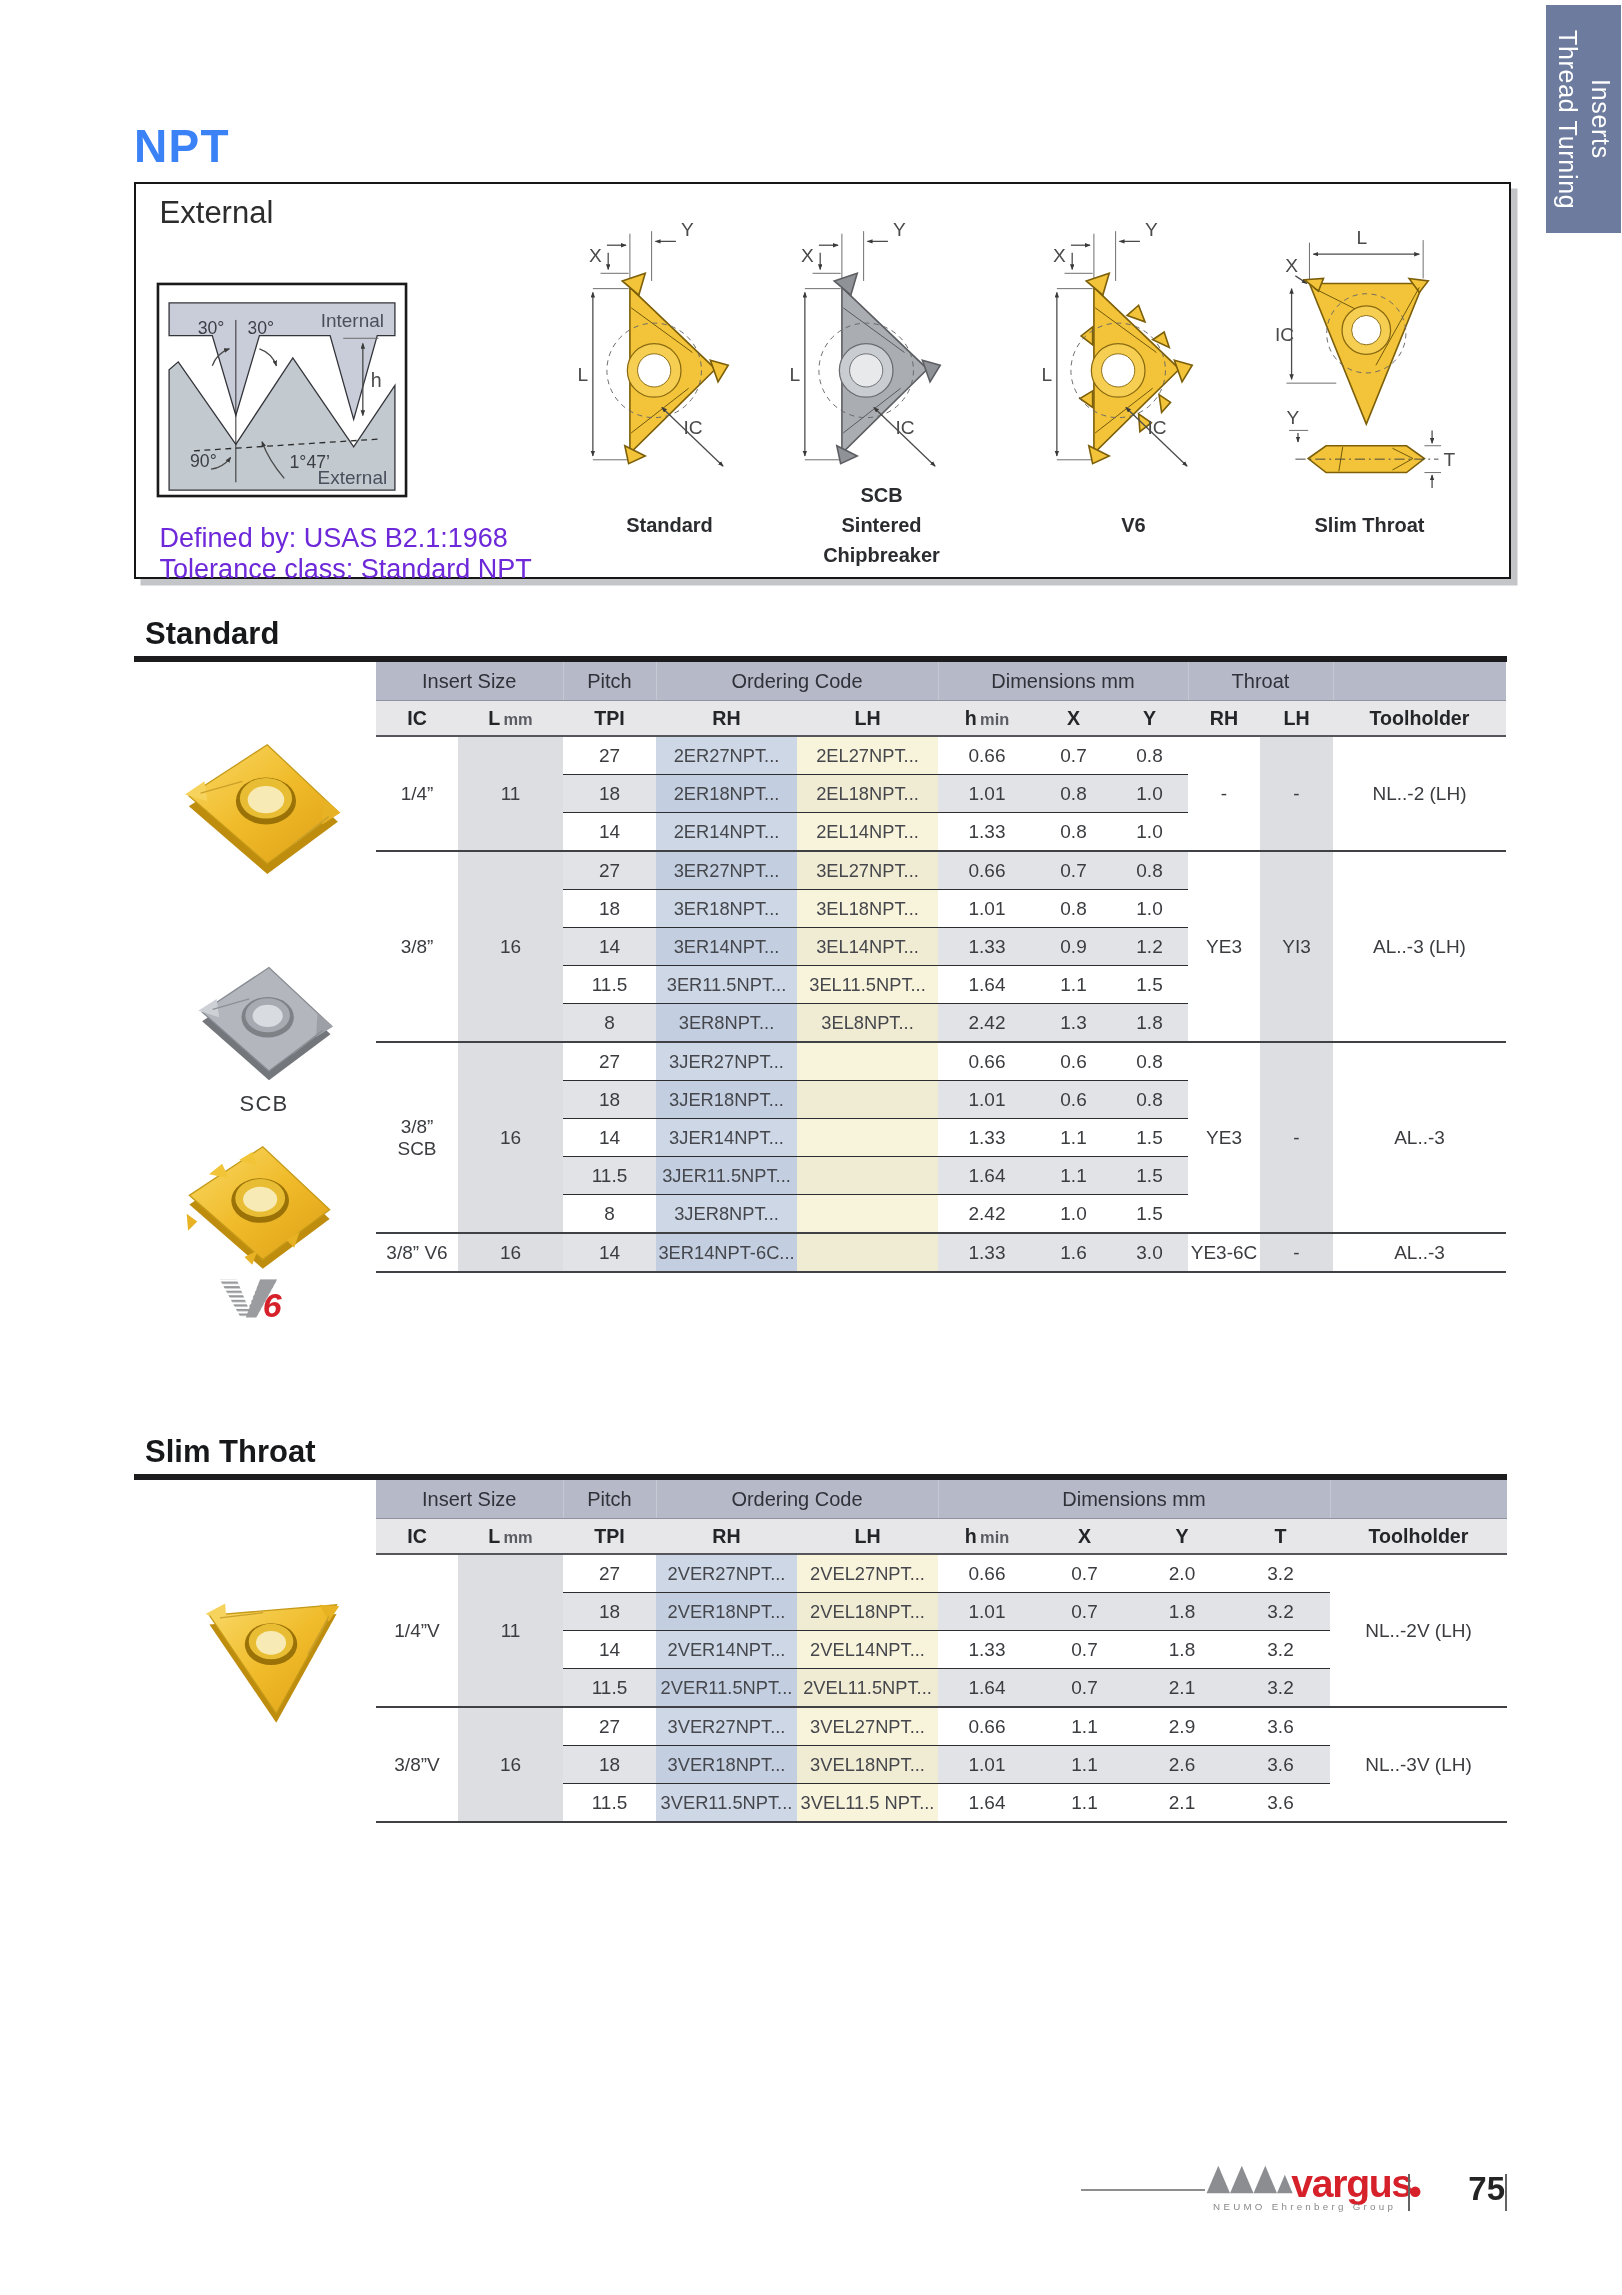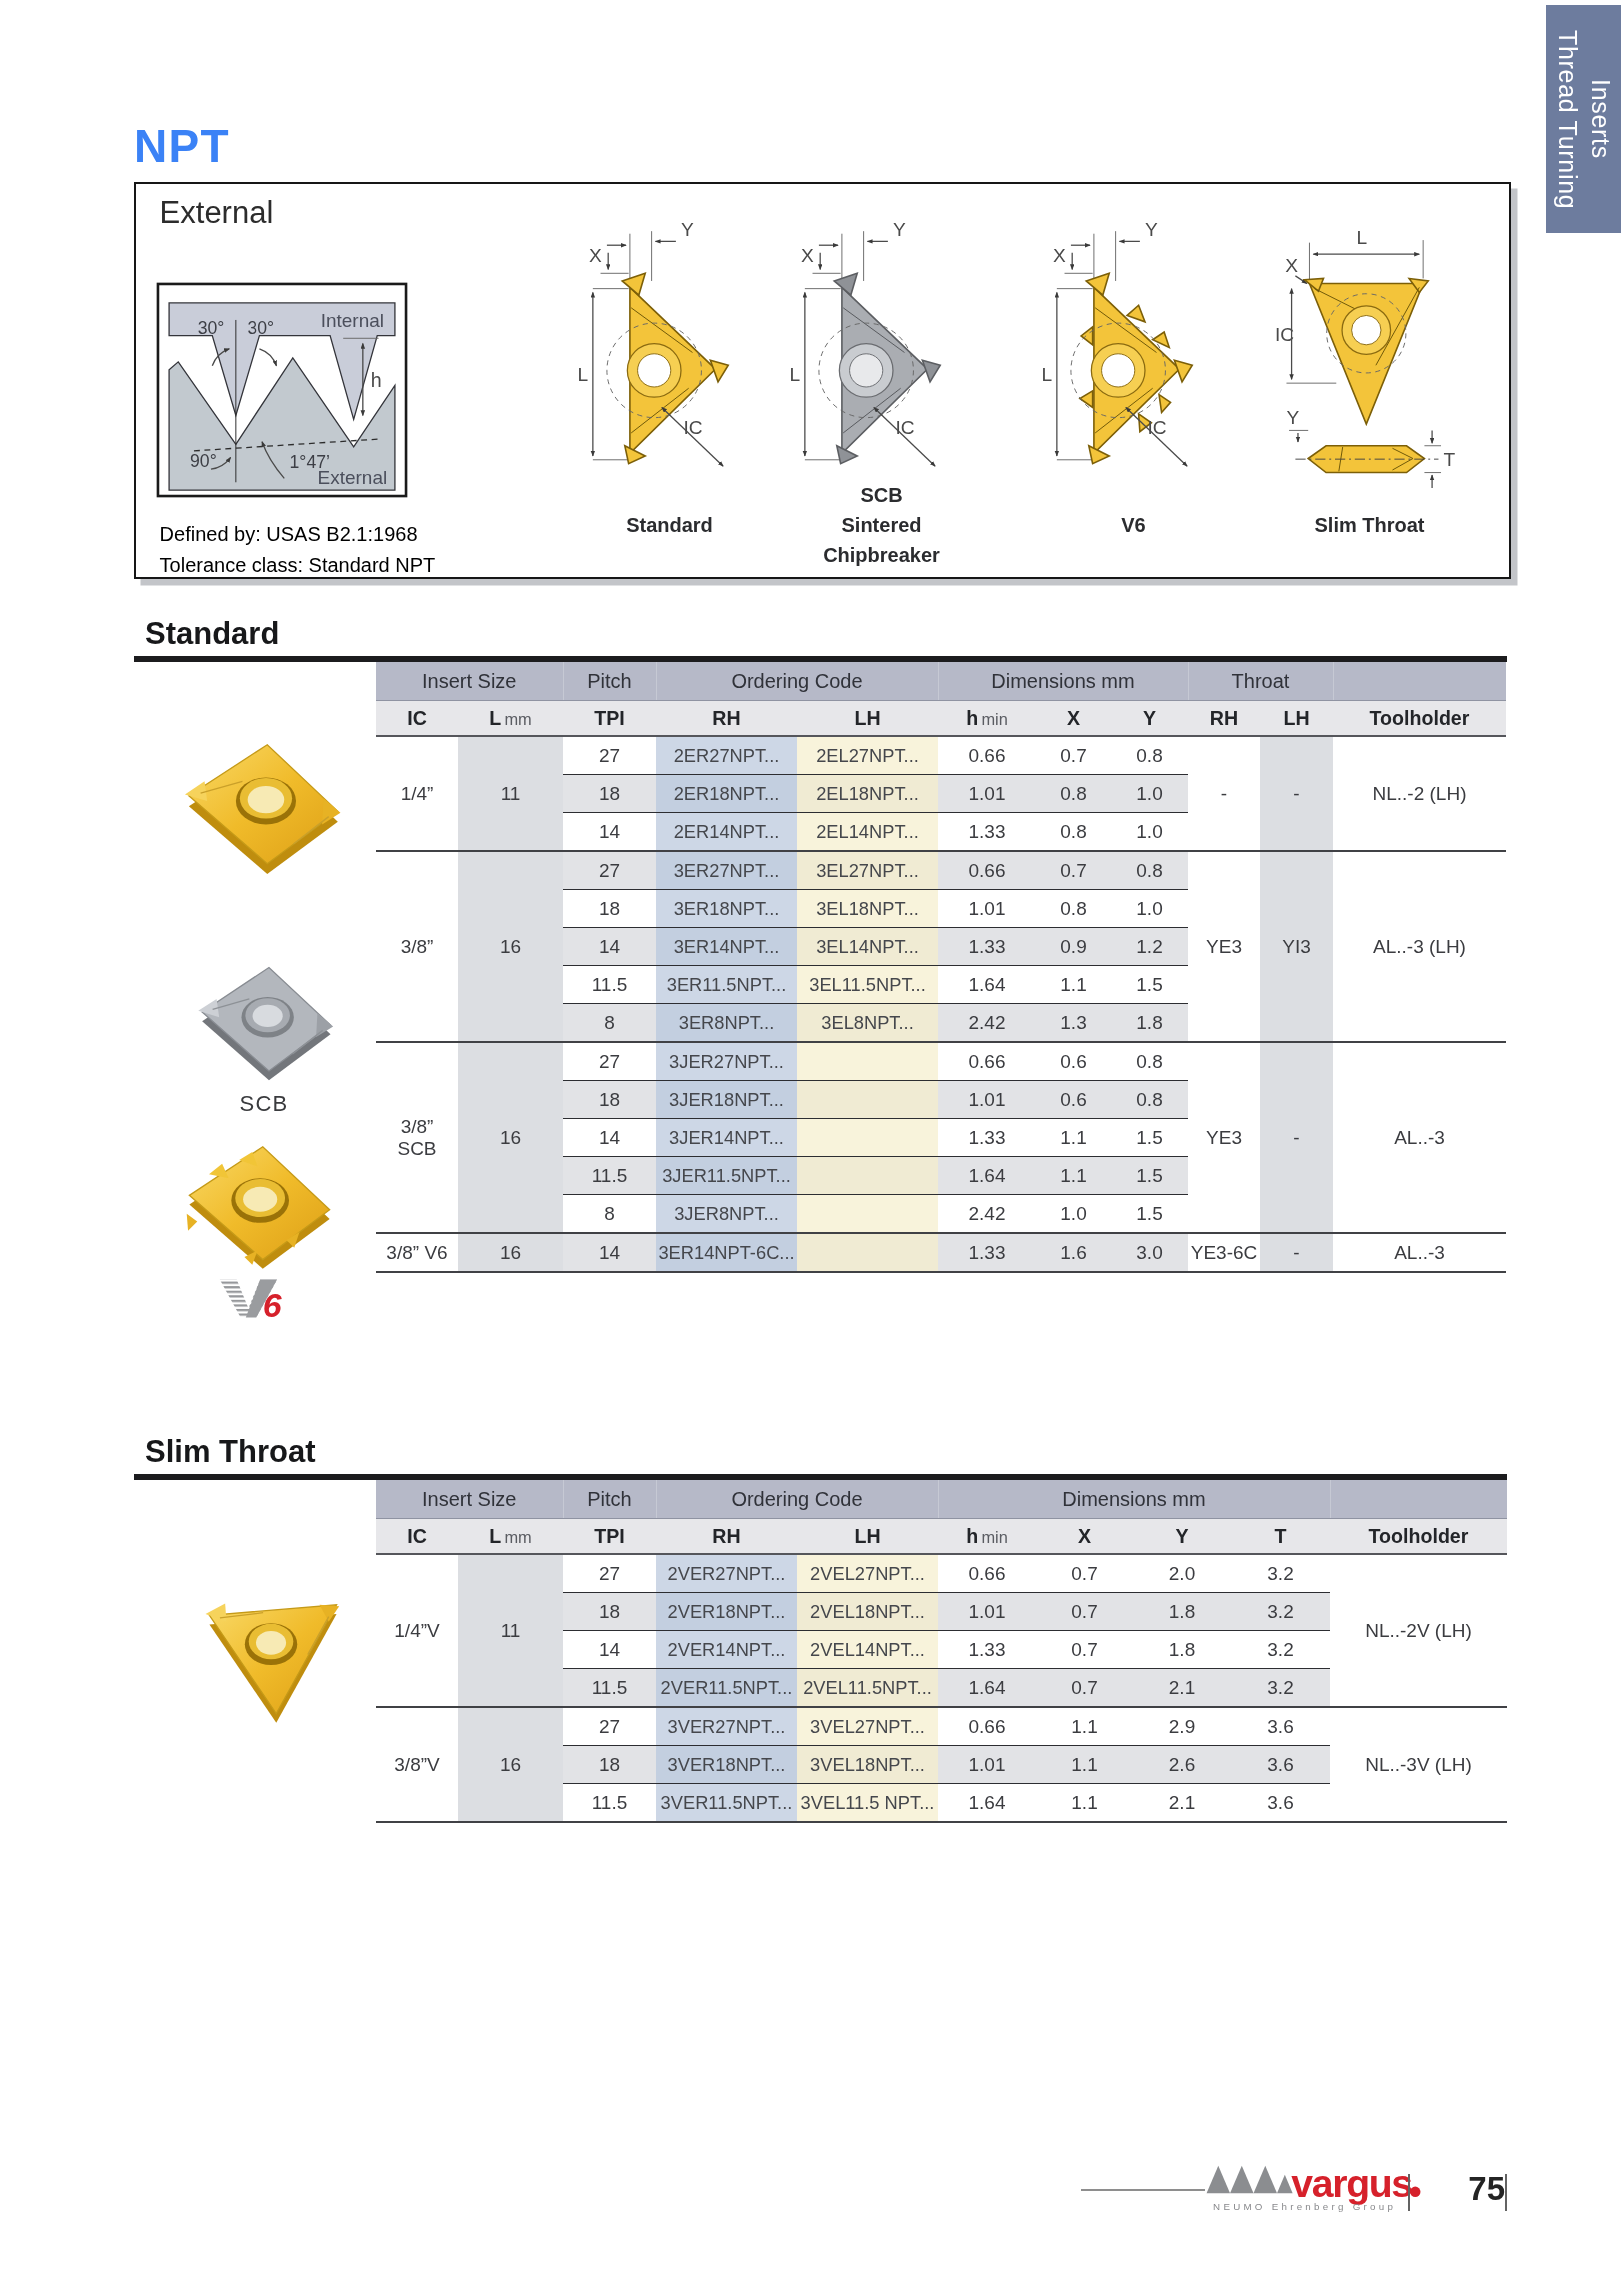--- a/index.html
+++ b/index.html
@@ -15,35 +15,35 @@
 
   
   .npt{position:absolute;left:134px;top:119px;font-size:46px;font-weight:bold;color:#3b82f6;letter-spacing:1.3px;}
   .sec-head{position:absolute;font-size:31px;font-weight:bold;color:#17181a;}
   .rule{position:absolute;left:134px;width:1373px;height:5.9px;background:#1c1c1e;}
 
   
   .extbox{position:absolute;left:134px;top:182px;width:1373px;height:393px;background:#fff;
           border:2.6px solid #161616;box-shadow:6.5px 6.5px 0 rgba(145,150,156,.55);}
   .ext-title{position:absolute;left:23.6px;top:10.5px;font-size:31px;color:#2c2c2c;}
-  .ext-note{position:absolute;left:23.6px;font-size:20px;color:#000000;}
+  .ext-note{position:absolute;left:23.6px;font-size:27px;color:#6d28d9;}
   .fig{position:absolute;top:27.5px;width:209px;height:353px;text-align:center;}
   .figcap{position:absolute;left:0;width:209px;font-size:20px;font-weight:bold;color:#2b2c2f;line-height:30px;}
   .cap1{top:298px;} .cap3{top:268px;}
 
   
   .cat-table{position:absolute;left:376px;border-collapse:collapse;table-layout:fixed;}
   .cat-table th,.cat-table td{padding:0;text-align:center;vertical-align:middle;
         font-size:19px;color:#3b3c40;font-weight:normal;}
   tr.band th{height:38px;background:#b6b9c8;font-size:20px;color:#303239;
         border-right:1.3px solid #c6c9d4;border-bottom:1.3px solid #8f93a2;}
   tr.band th:last-child{border-right:none;}
   tr.cols th{height:34px;background:#e7e7ea;font-weight:bold;font-size:19.6px;color:#232529;
         border-bottom:2.6px solid #55565b;}
-  .unit{font-weight:normal;font-size:16.4px;color:#5a5c62;margin-left:3.3px;}
+  .unit{font-weight:bold;font-size:16.4px;color:#5a5c62;margin-left:3.3px;}
   tbody td{height:37px;background:#ffffff;}
   td.c-rh{background:#cdd7e6;font-size:18.3px;color:#45474c;}
   td.c-lh{background:#f8f3db;font-size:18.3px;color:#45474c;margin-left:39px;}
   tr.alt td.rc{background:#e2e3e6;}
   tr.alt td.c-rh{background:#c3cfe0;}
   tr.alt td.c-lh{background:#f0ebd3;}
   td.m-l,td.m-alh{background:#dcdee2;}
   td.m-ic,td.m-arh,td.m-tool{background:#ffffff;}
   tr.rsep td.rc{border-bottom:1.3px solid #2c2d31;}
   tr.gend td.rc{border-bottom:2.6px solid #404145;}

